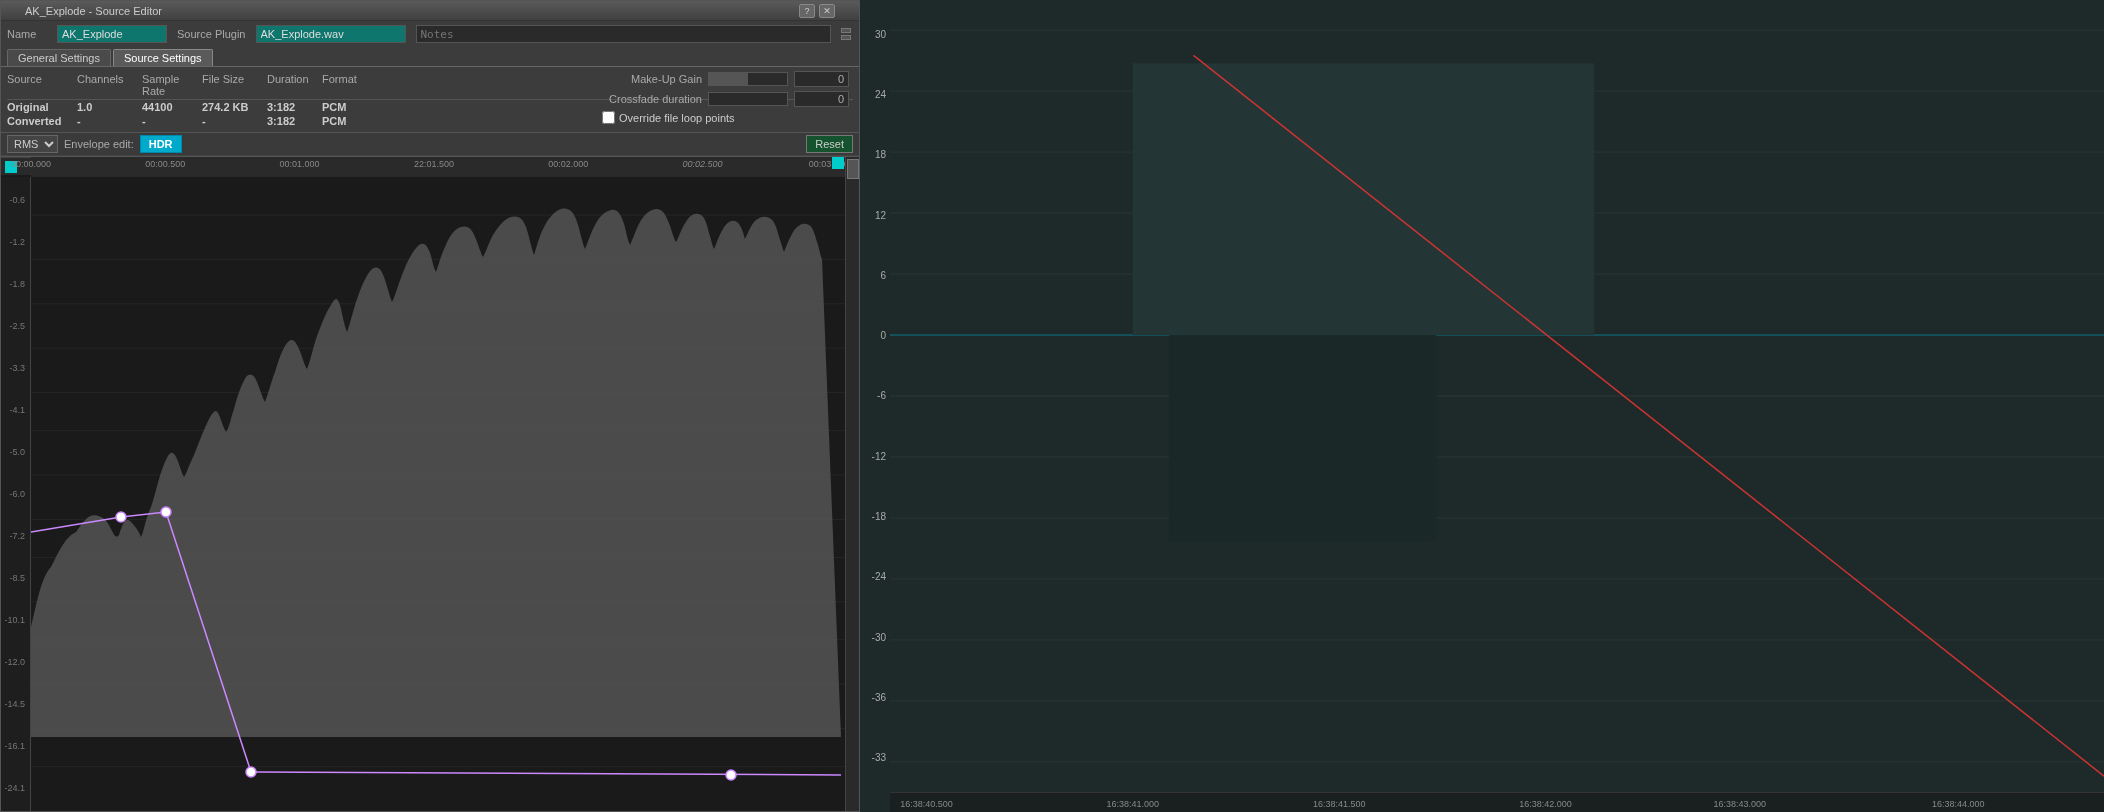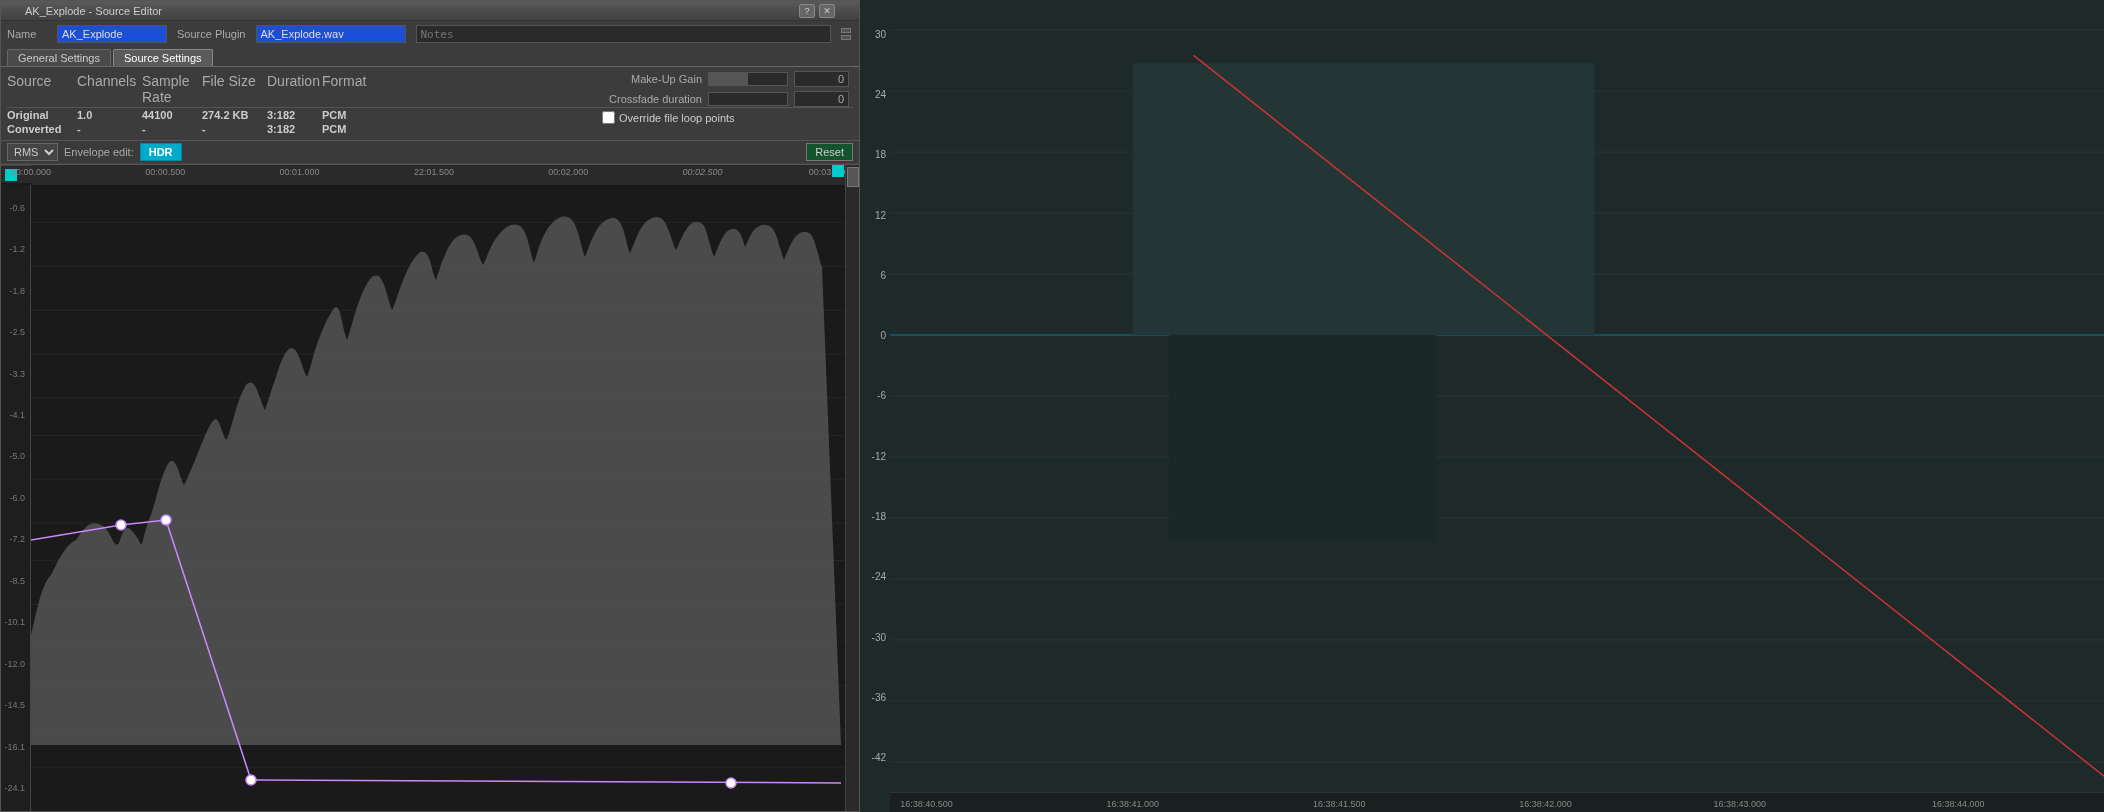--- a/index.html
+++ b/index.html
@@ -63,21 +63,21 @@
       background: #3c3c3c;
     }
 
     .field-label {
       color: #aaa;
       font-size: 11px;
       min-width: 40px;
     }
 
     .field-input {
-      background: #1d4ed8;
+      background: #0f766e;
       border: 1px solid #555;
       color: #ddd;
       height: 18px;
       padding: 6px 4px;
       font-size: 11px;
     }
 
     #notes-area {
       flex: 1;
       background: #2a2a2a;
@@ -124,21 +124,21 @@
     
     #source-table-header {
       display: flex;
       gap: 0;
       padding: 2px 0;
       border-bottom: 1px solid #555;
     }
 
     .th {
       color: #aaa;
-      font-size: 14px;
+      font-size: 11px;
     }
 
     .col-source { width: 70px; }
     .col-channels { width: 65px; }
     .col-samplerate { width: 60px; }
     .col-filesize { width: 65px; }
     .col-duration { width: 55px; }
     .col-format { width: 60px; }
 
     .source-row {
@@ -674,21 +674,21 @@
     <span class="right-db-label">18</span>
     <span class="right-db-label">12</span>
     <span class="right-db-label">6</span>
     <span class="right-db-label">0</span>
     <span class="right-db-label">-6</span>
     <span class="right-db-label">-12</span>
     <span class="right-db-label">-18</span>
     <span class="right-db-label">-24</span>
     <span class="right-db-label">-30</span>
     <span class="right-db-label">-36</span>
-    <span class="right-db-label">-42</span>
+    <span class="right-db-label">-33</span>
   </div>
 
   <div id="right-waveform-area">
     <svg id="right-waveform-svg" xmlns="http://www.w3.org/2000/svg">
 
       <rect x="0" y="0" width="100%" height="100%" fill="#1e2a2a"></rect>
 
       <line x1="0" y1="3.8%" x2="100%" y2="3.8%" stroke="#2a3535" stroke-width="1"></line>
       <line x1="0" y1="11.5%" x2="100%" y2="11.5%" stroke="#2a3535" stroke-width="1"></line>
       <line x1="0" y1="19.2%" x2="100%" y2="19.2%" stroke="#2a3535" stroke-width="1"></line>

